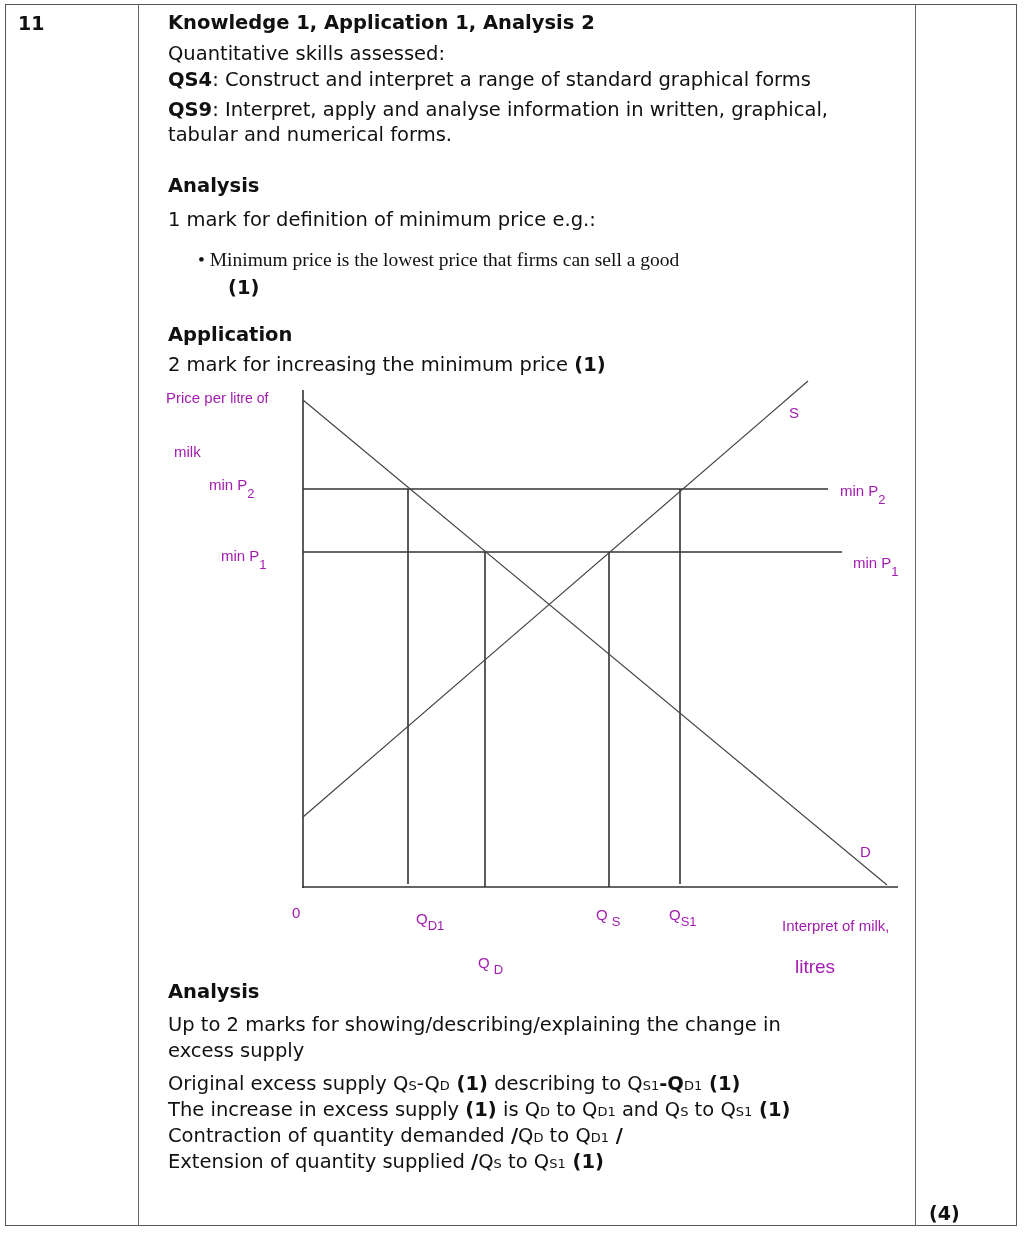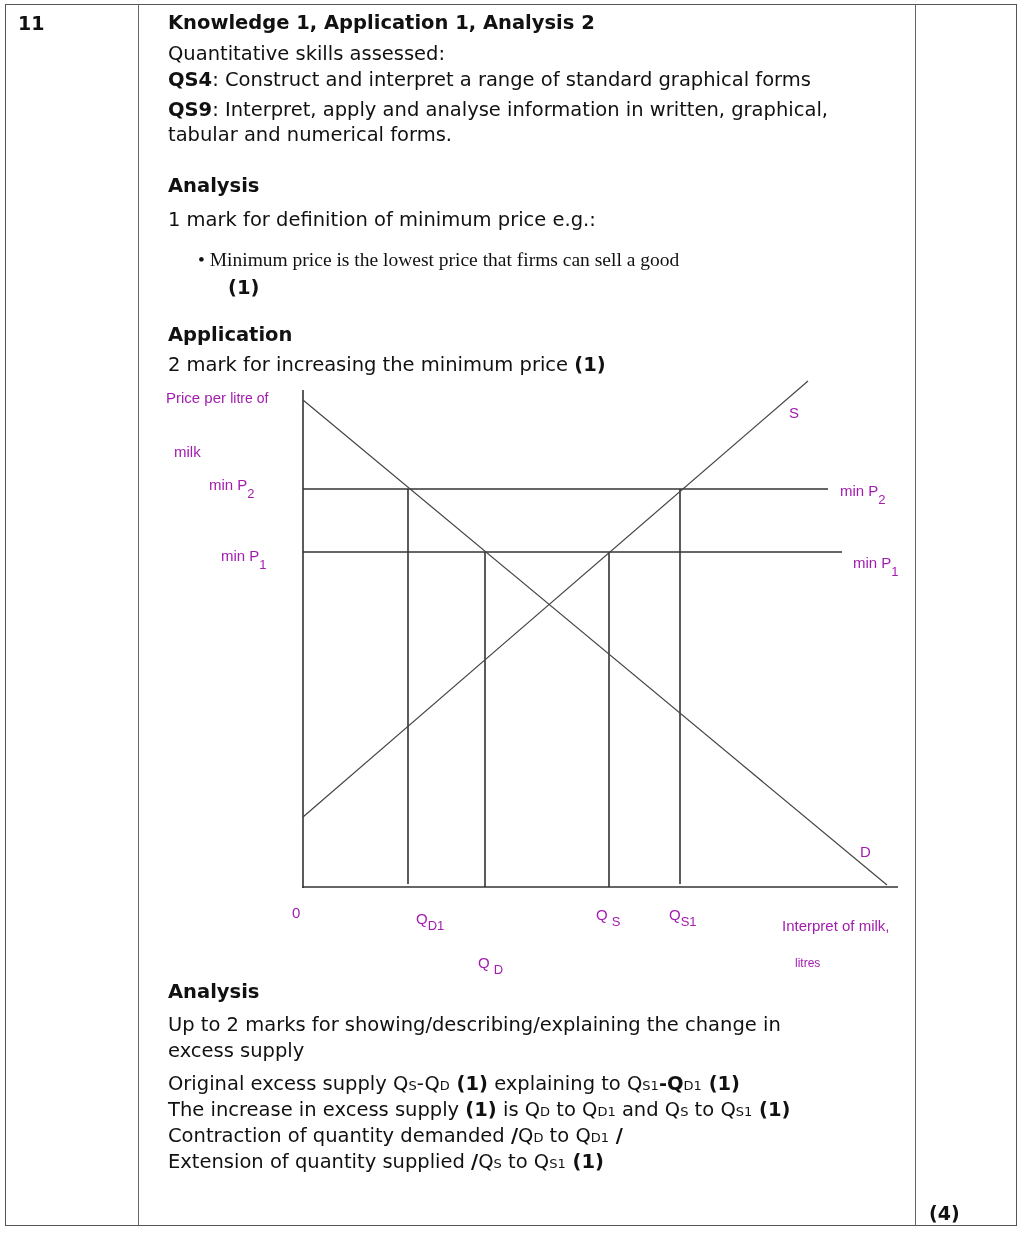--- a/index.html
+++ b/index.html
@@ -72,22 +72,22 @@
 
 <div class="lbl" style="left:789px;top:404px;">S</div>
 <div class="lbl" style="left:860px;top:843px;">D</div>
 
 <div class="lbl" style="left:292px;top:904px;">0</div>
 <div class="lbl" style="left:416px;top:910px;"><span>Q</span><span class="qsub">D1</span></div>
 <div class="lbl" style="left:478px;top:906px;margin-top:48px;"><span>Q</span> <span class="qsub">D</span></div>
 <div class="lbl" style="left:596px;top:906px;"><span>Q</span> <span class="qsub">S</span></div>
 <div class="lbl" style="left:669px;top:906px;"><span>Q</span><span class="qsub">S1</span></div>
 <div class="lbl" style="left:782px;top:917px;">Interpret of milk,</div>
-<div class="lbl" style="left:795px;top:956px;font-size:12px;">litres</div>
+<div class="lbl" style="left:795px;top:956px;font-size:19px;">litres</div>
 
 <div class="t b" style="top:980px">Analysis</div>
 <div class="t" style="top:1013px">Up to 2 marks for showing/describing/explaining the change in</div>
 <div class="t" style="top:1039px">excess supply</div>
 
-<div class="t an" style="top:1072px"><span>Original excess supply Q</span><span class="s">S</span><span>-Q</span><span class="s">D</span><span class="b"> (1)</span><span>  explaining to Q</span><span class="s">S1</span><span class="b">-Q</span><span class="s">D1</span><span class="b"> (1)</span></div>
+<div class="t an" style="top:1072px"><span>Original excess supply Q</span><span class="s">S</span><span>-Q</span><span class="s">D</span><span class="b"> (1)</span><span>  describing to Q</span><span class="s">S1</span><span class="b">-Q</span><span class="s">D1</span><span class="b"> (1)</span></div>
 <div class="t an" style="top:1098px"><span>The increase in excess supply </span><span class="b">(1)</span><span> is Q</span><span class="s">D</span><span> to Q</span><span class="s">D1</span><span> and Q</span><span class="s">S</span><span> to Q</span><span class="s">S1</span><span class="b">  (1)</span></div>
 <div class="t an" style="top:1124px"><span>Contraction of quantity demanded </span><span class="b">/</span><span>Q</span><span class="s">D</span><span> to Q</span><span class="s">D1</span><span class="b"> /</span></div>
 <div class="t an" style="top:1150px"><span>Extension of quantity supplied </span><span class="b">/</span><span>Q</span><span class="s">S</span><span> to Q</span><span class="s">S1</span><span class="b"> (1)</span></div>
 
 </body></html>

